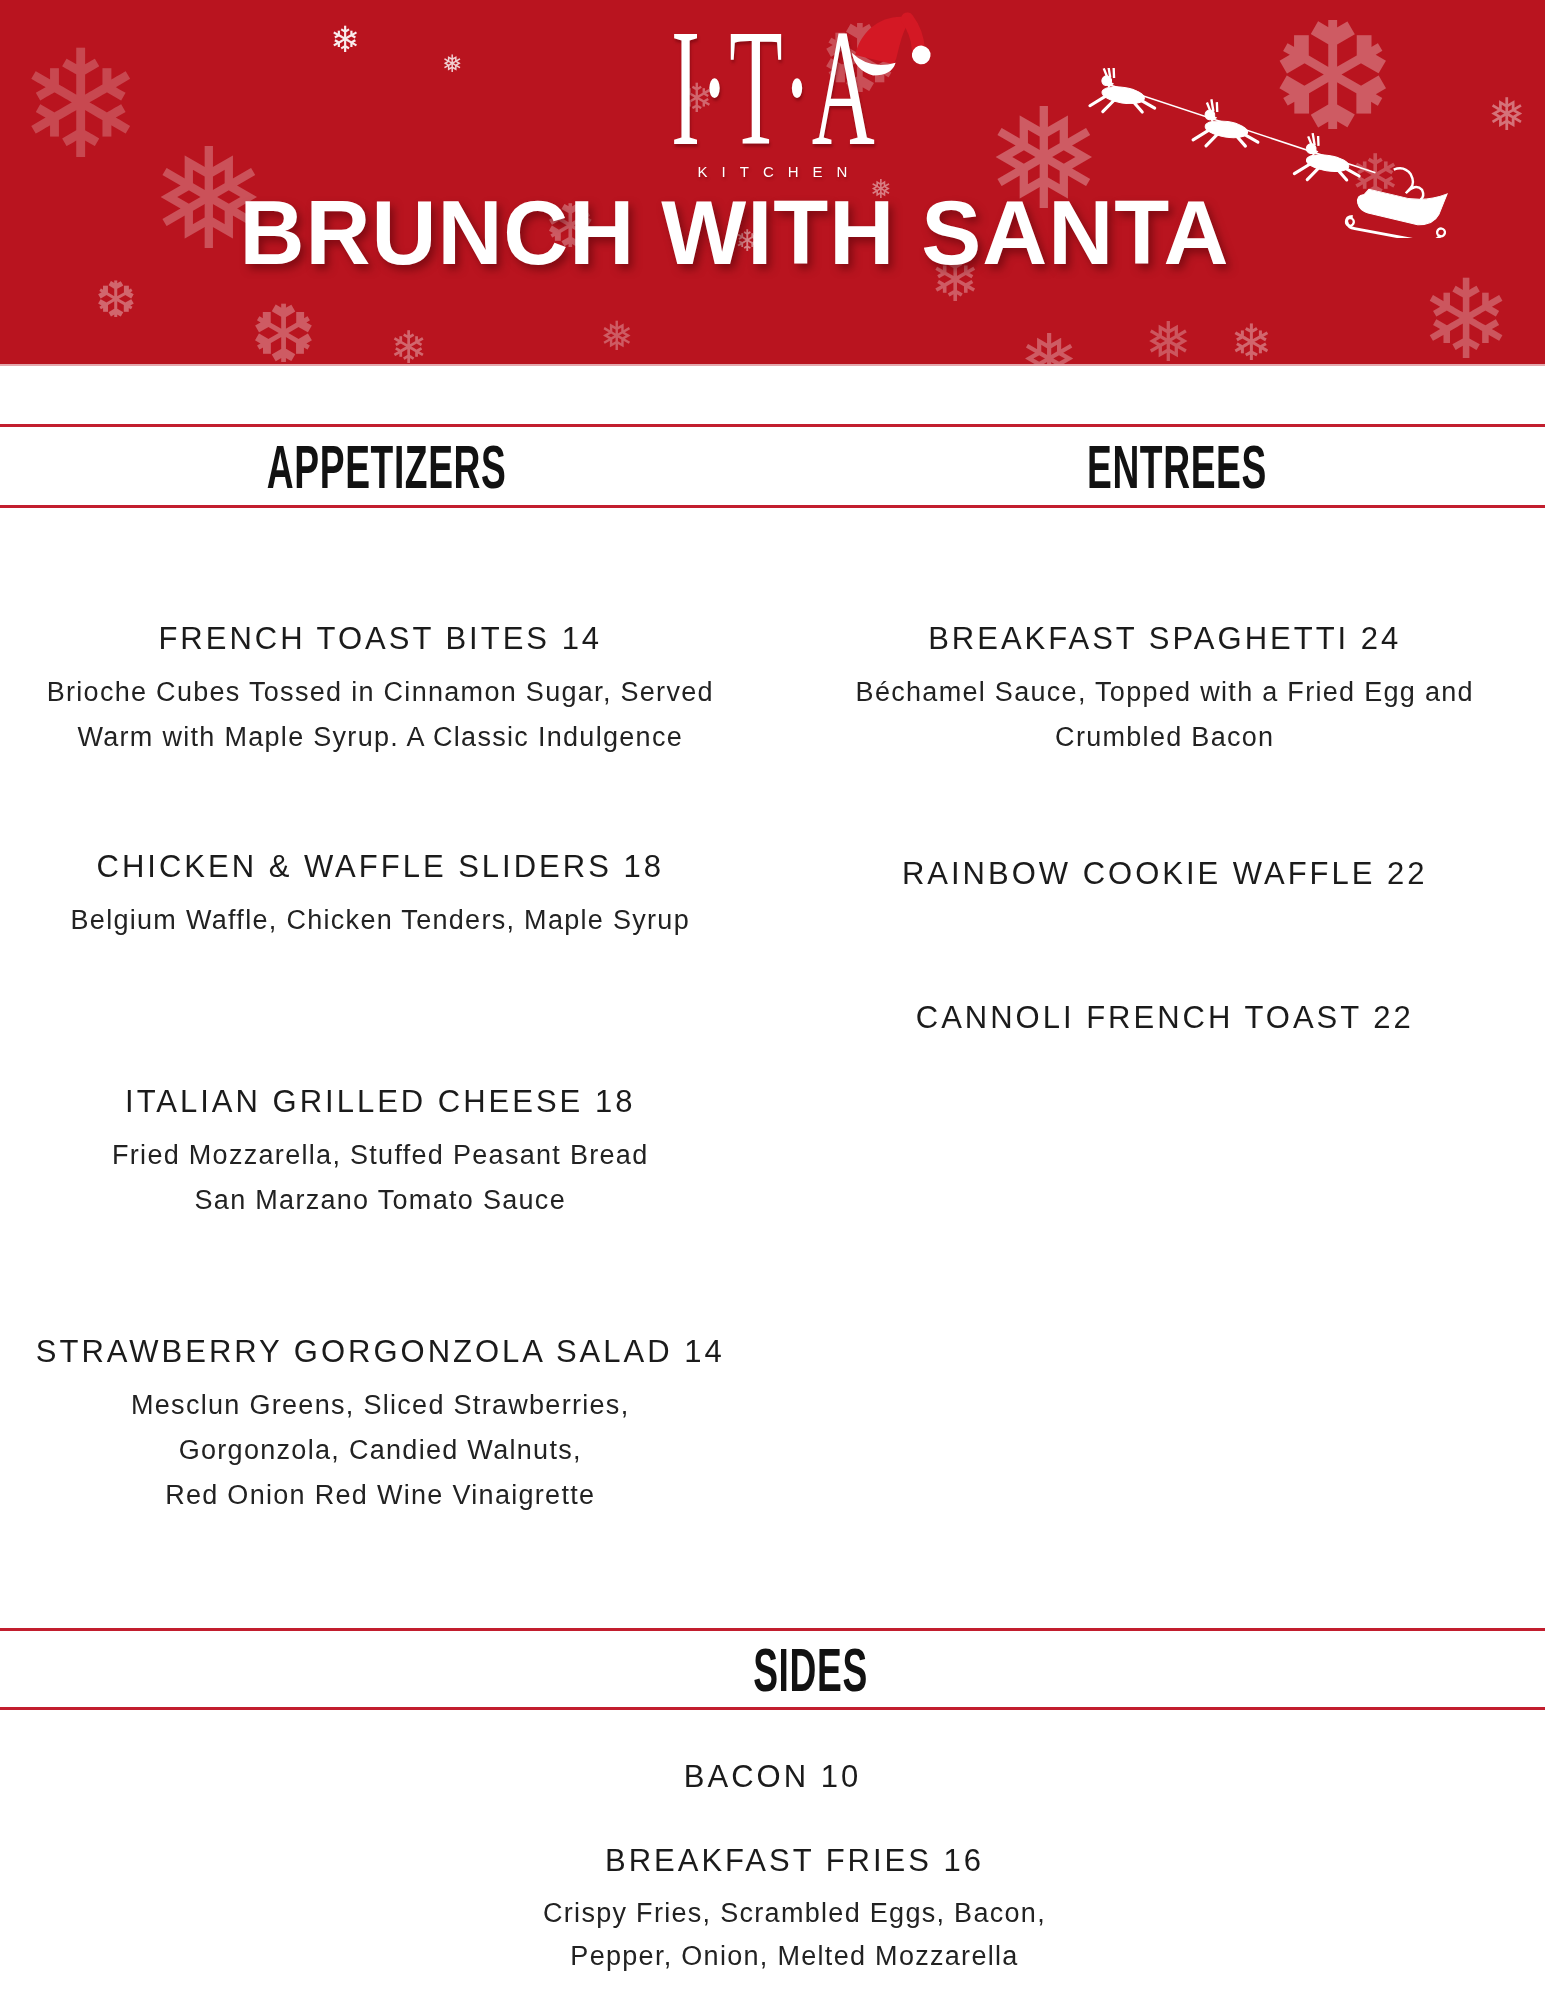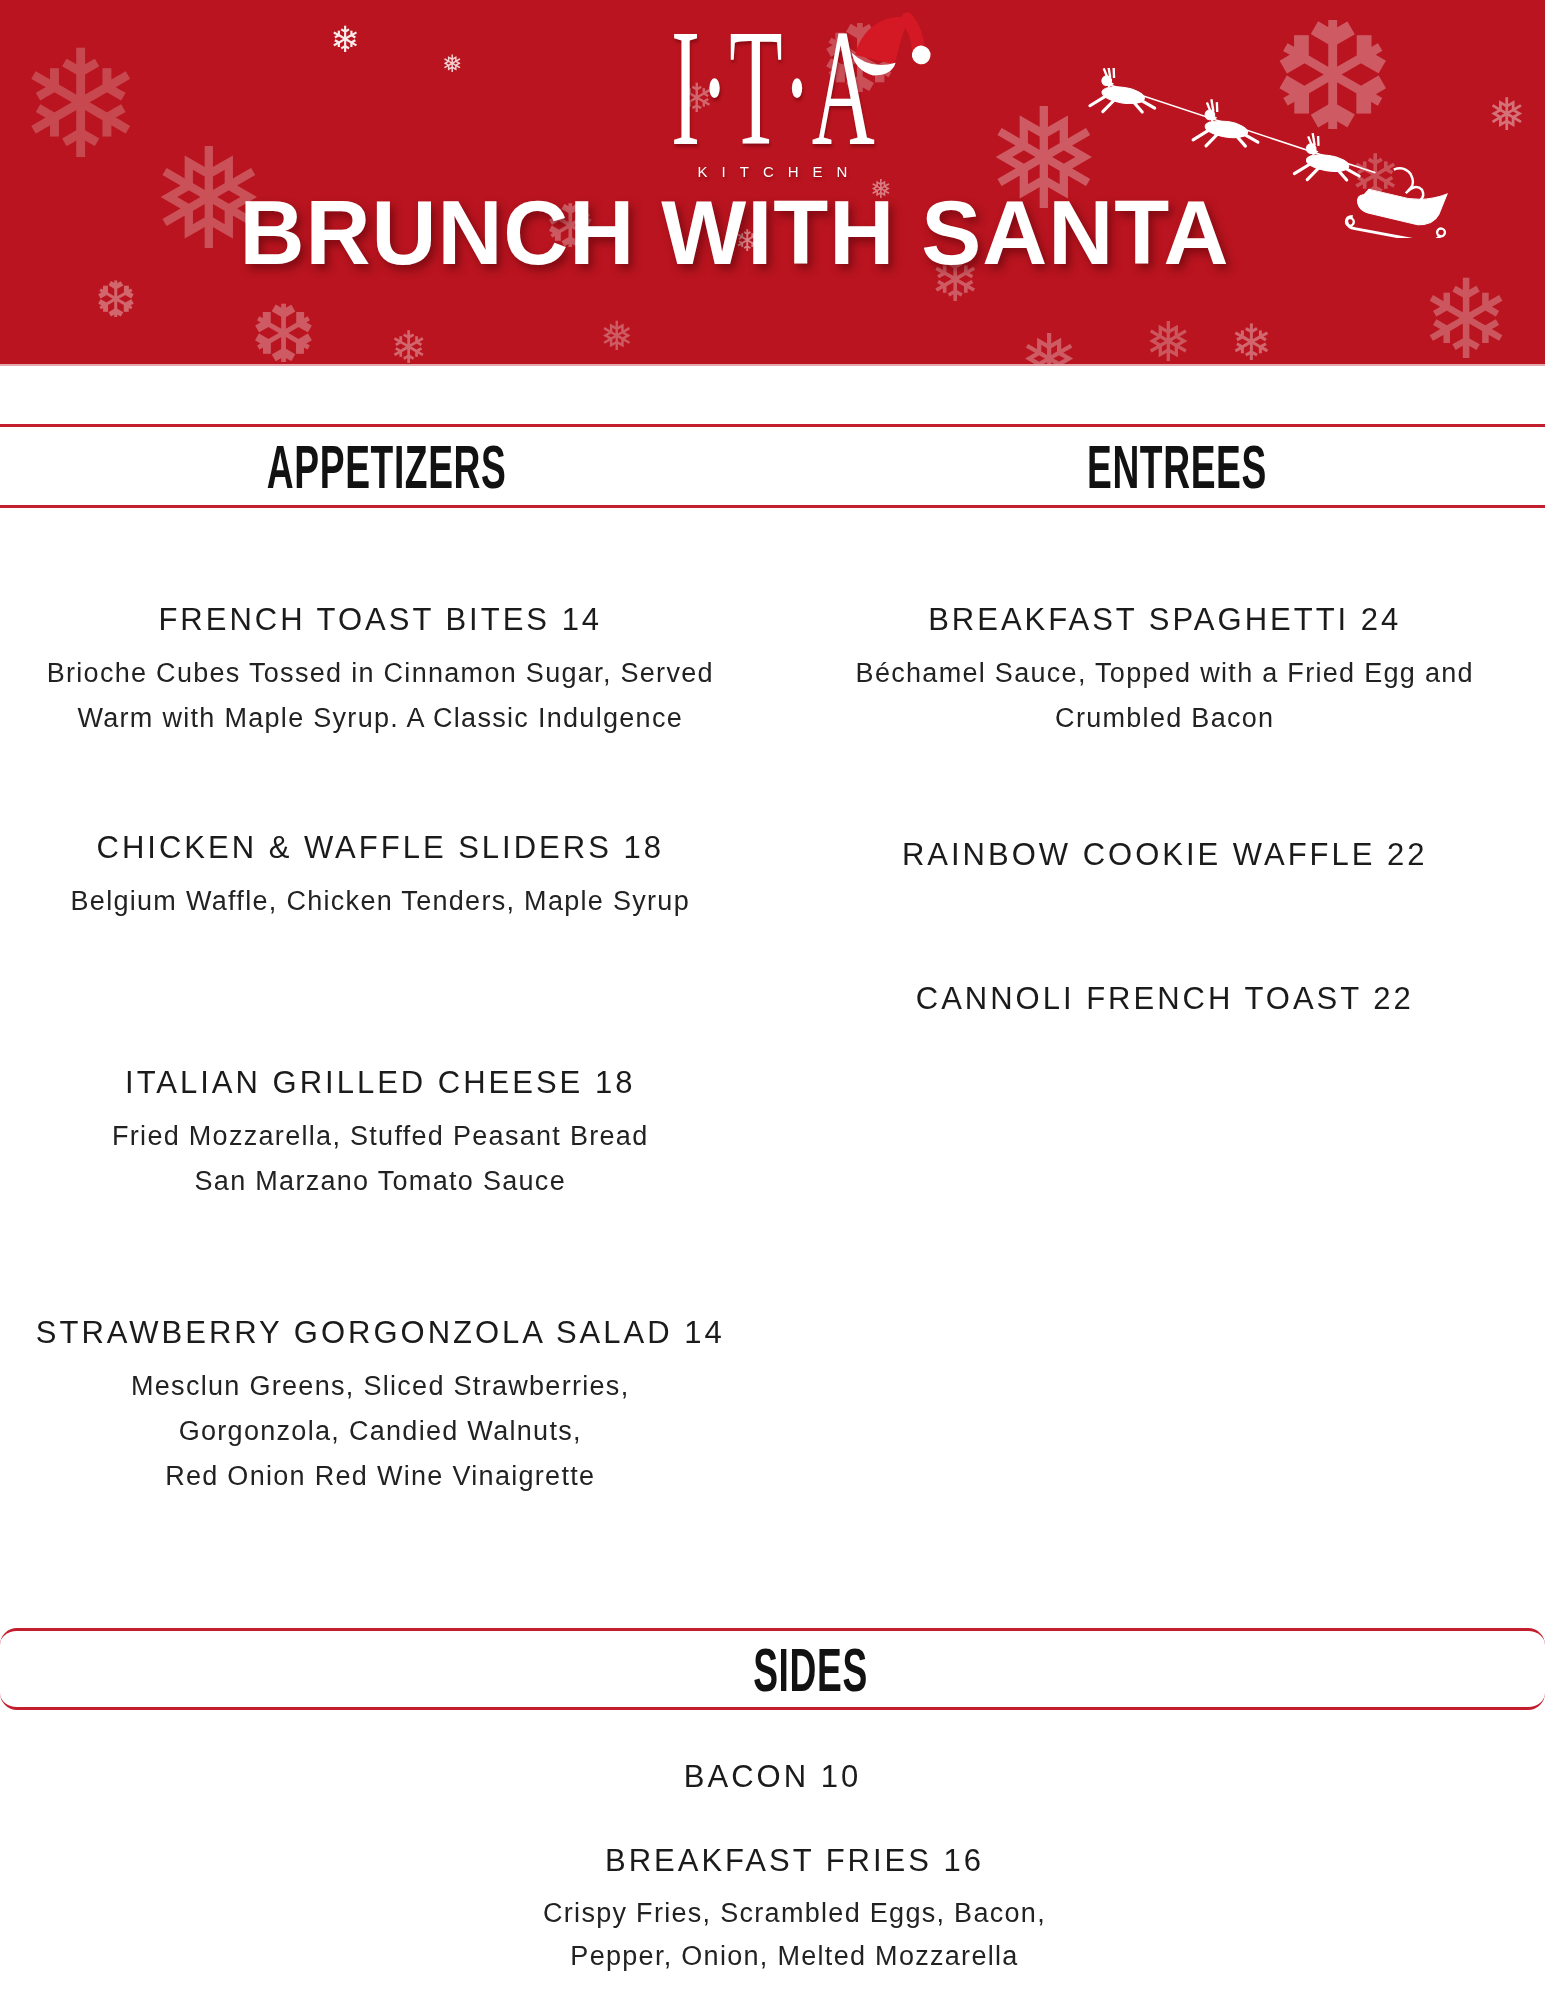--- a/index.html
+++ b/index.html
@@ -39,31 +39,31 @@
     text-shadow:4px 5px 8px rgba(70,0,6,0.5);
     font-family:"Liberation Sans", sans-serif;
   }
   
   .rule-bar{
     position:absolute;left:0;right:0;
     border-top:3px solid #c21e2e;border-bottom:3px solid #c21e2e;
     display:flex;align-items:center;background:#fff;
   }
   .bar1{top:424px;height:78px;}
-  .bar2{top:1628px;height:76px;justify-content:center;border-radius:17px;}
+  .bar2{top:1628px;height:76px;justify-content:center;}
   .col-head{flex:1;text-align:center;}
   .condensed{
     display:inline-block;font-weight:700;font-size:62px;letter-spacing:1px;
     color:#121212;transform:scaleX(0.6);transform-origin:center;
     font-family:"Liberation Sans", sans-serif;white-space:nowrap;
   }
   .col-head.right .condensed{transform:translateX(18px) scaleX(0.6);}
   .bar2 .condensed{transform:translateX(38px) scaleX(0.6);}
   
-  .columns{position:absolute;top:513px;left:0;right:0;display:flex;}
+  .columns{position:absolute;top:532px;left:0;right:0;display:flex;}
   .col{flex:1;text-align:center;}
   .col.entrees{padding-left:24px;}
   .menu-item{margin:0;}
   .item-title{
     font-size:31px;letter-spacing:3px;color:#1b1b1b;line-height:38px;
     font-family:"Liberation Sans", sans-serif;
   }
   .item-desc{margin-top:12px;}
   .desc-line{
     font-size:27px;letter-spacing:1.3px;color:#222;line-height:45px;

